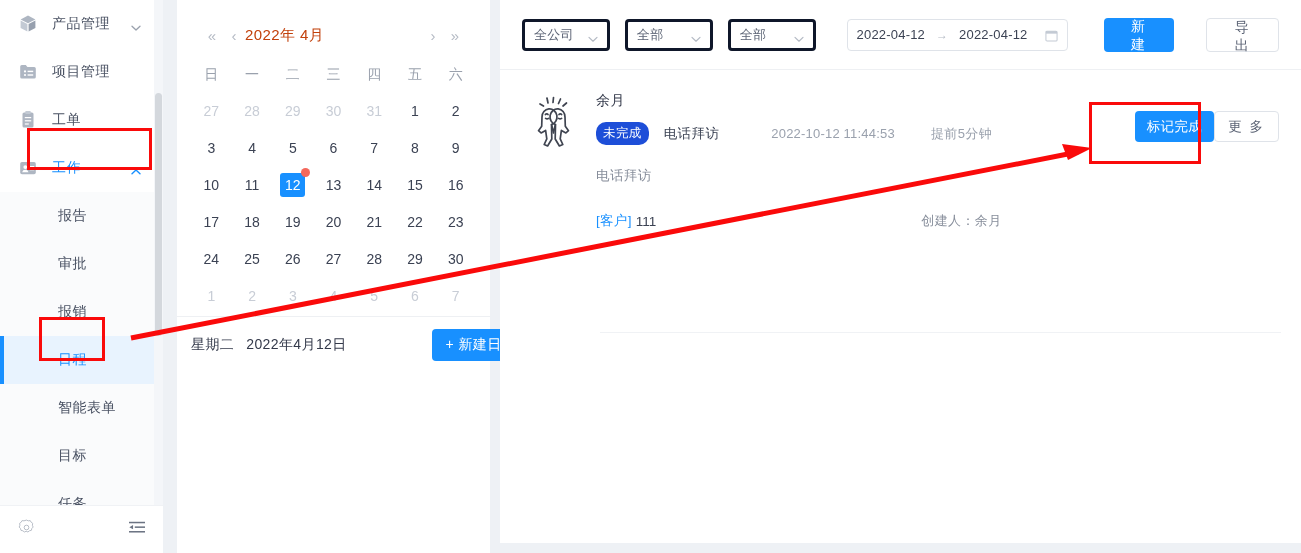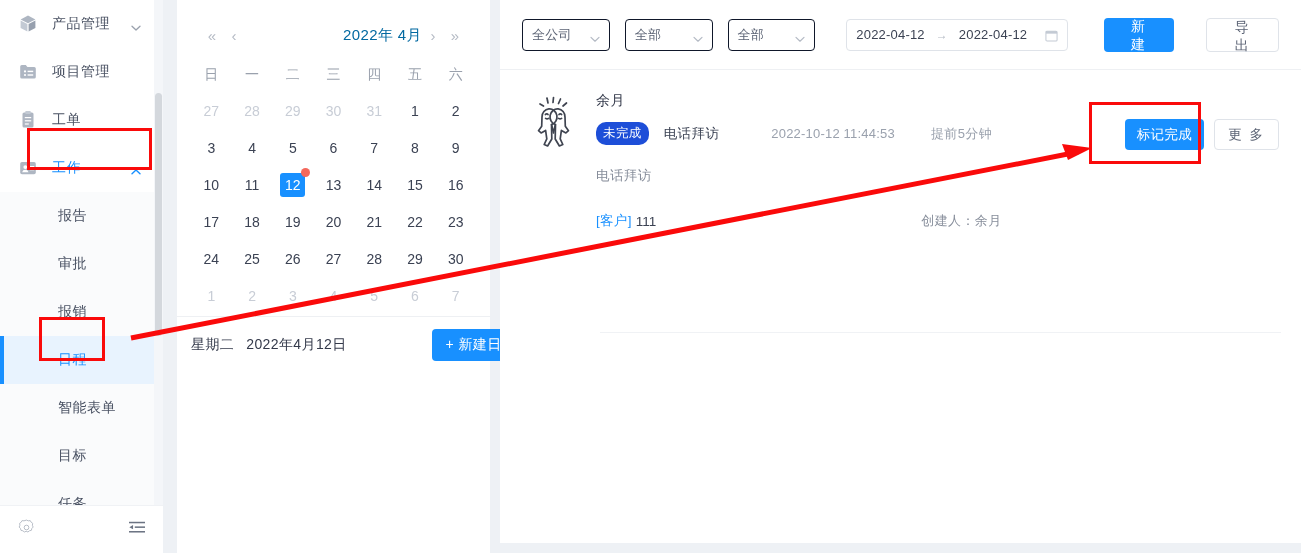--- a/index.html
+++ b/index.html
@@ -67,21 +67,21 @@
   }
   .cal-head {
     display: flex; align-items: center; height: 34px;
     margin-top: 18px; padding: 0 24px; position: relative;
   }
   .cal-nav {
     color: #b4bac4; font-size: 15px; cursor: pointer; width: 22px;
     text-align: center; user-select: none;
   }
   .cal-title {
-    flex: 1; text-align: right; font-size: 15px; color: #0369a1;
+    flex: 1; text-align: left; font-size: 15px; color: #c2410c;
     letter-spacing: .4px;
   }
   .cal-grid { padding: 0 14px; margin-top: 6px; }
   .cal-row { display: flex; }
   .cal-cell {
     flex: 1 1 0; height: 37px; display: flex; align-items: center;
     justify-content: center; font-size: 14px; color: #3b4253;
     position: relative;
   }
   .cal-cell.wd { color: #9aa1ad; height: 34px; font-size: 14px; }
@@ -113,21 +113,21 @@
   
   .right-panel {
     position: absolute; left: 500px; top: 0; width: 801px; height: 543px;
     background: #ffffff;
   }
   .toolbar {
     height: 70px; display: flex; align-items: center; padding: 0 22px;
     border-bottom: 1px solid #eef0f3; gap: 15px;
   }
   .sel-box {
-    width: 90px; height: 32px; border: 1px solid #0f172a; border-radius: 4px;
+    width: 90px; height: 32px; border: 3px solid #0f172a; border-radius: 4px;
     display: flex; align-items: center; padding: 0 9px; cursor: pointer;
     background: #fff;
   }
   .sel-box .txt { font-size: 13px; color: #5c6475; letter-spacing: .3px; }
   .sel-box .cd { margin-left: auto; width: 10px; height: 10px; }
   .date-range {
     width: 228px; height: 32px; border: 1px solid #dfe3e9; border-radius: 4px;
     display: flex; align-items: center; padding: 0 9px; cursor: pointer;
     background: #fff;
   }
@@ -156,21 +156,21 @@
   }
   .meta-type { font-size: 13.5px; color: #3b4253; margin-left: 15px; letter-spacing: .4px; }
   .meta-time { font-size: 13px; color: #9aa1ad; margin-left: 52px; letter-spacing: .2px; }
   .meta-remind { font-size: 13px; color: #9aa1ad; margin-left: 36px; letter-spacing: .4px; }
   .desc { font-size: 13.5px; color: #878e9b; margin-top: 22px; letter-spacing: .4px; }
   .tag-row { display: flex; align-items: center; margin-top: 27px; }
   .tag-link { font-size: 13.5px; color: #1890ff; letter-spacing: .3px; cursor: pointer; }
   .tag-val { font-size: 13.5px; color: #3b4253; margin-left: 4px; }
   .creator { font-size: 13px; color: #878e9b; margin-left: 265px; letter-spacing: .4px; }
   .actions {
-    position: absolute; right: 0; top: 19px; display: flex; align-items: flex-end; gap: 10px; margin-top: 8px;
+    position: absolute; right: 0; top: 19px; display: flex; align-items: flex-end; 
   }
   .btn-done {
     background: #1890ff; color: #fff; border: none; border-radius: 4px;
     height: 31px; padding: 0 12px; font-size: 13.5px; cursor: pointer;
     font-family: inherit; letter-spacing: .4px;
   }
   .btn-more {
     background: #fff; color: #5c6475; border: 1px solid #dfe3e9;
     border-radius: 4px; height: 31px; padding: 0 13px; font-size: 13.5px;
     cursor: pointer; font-family: inherit; letter-spacing: 2px;

